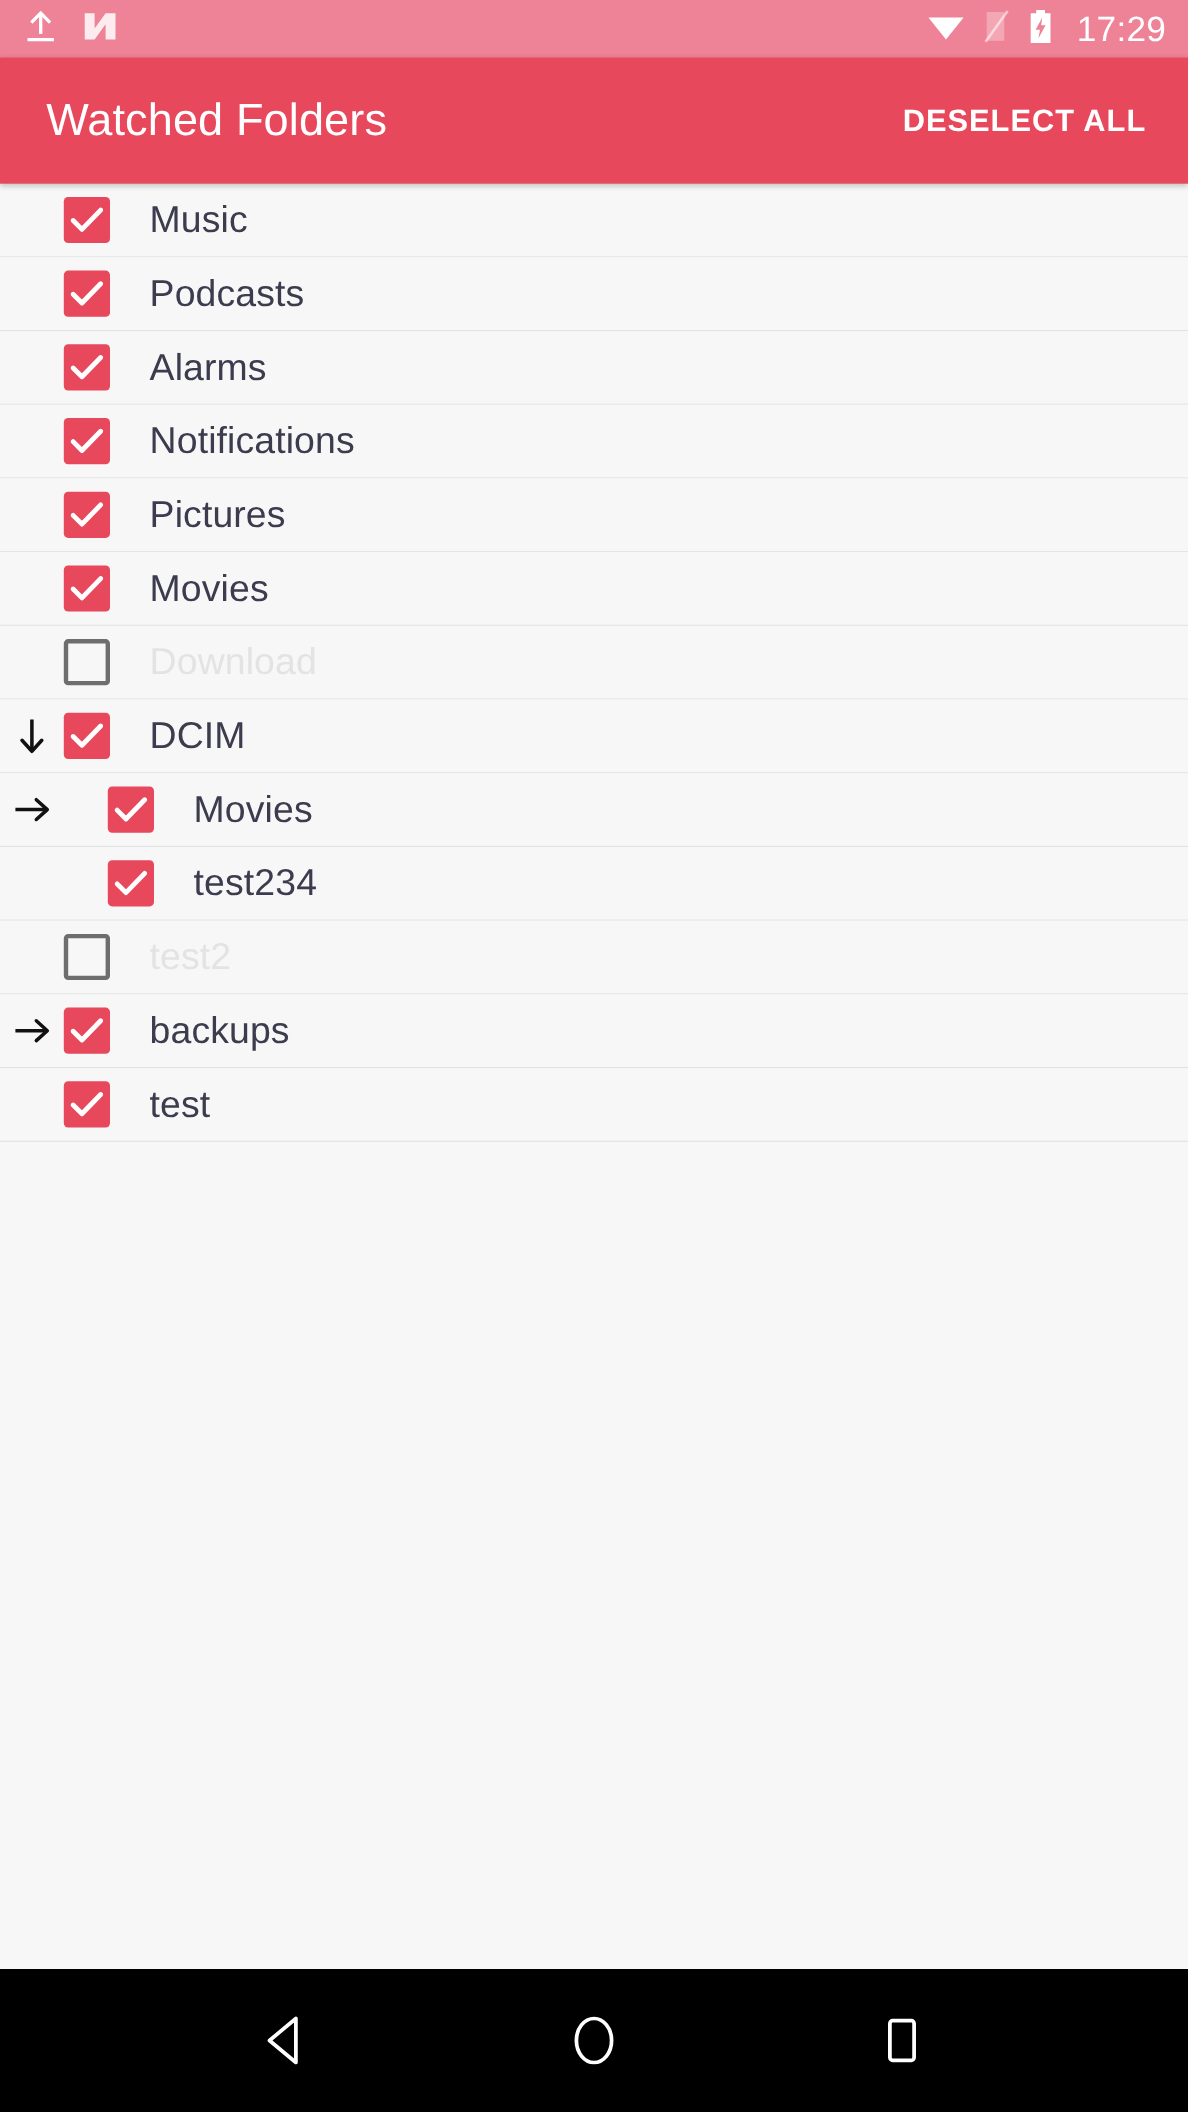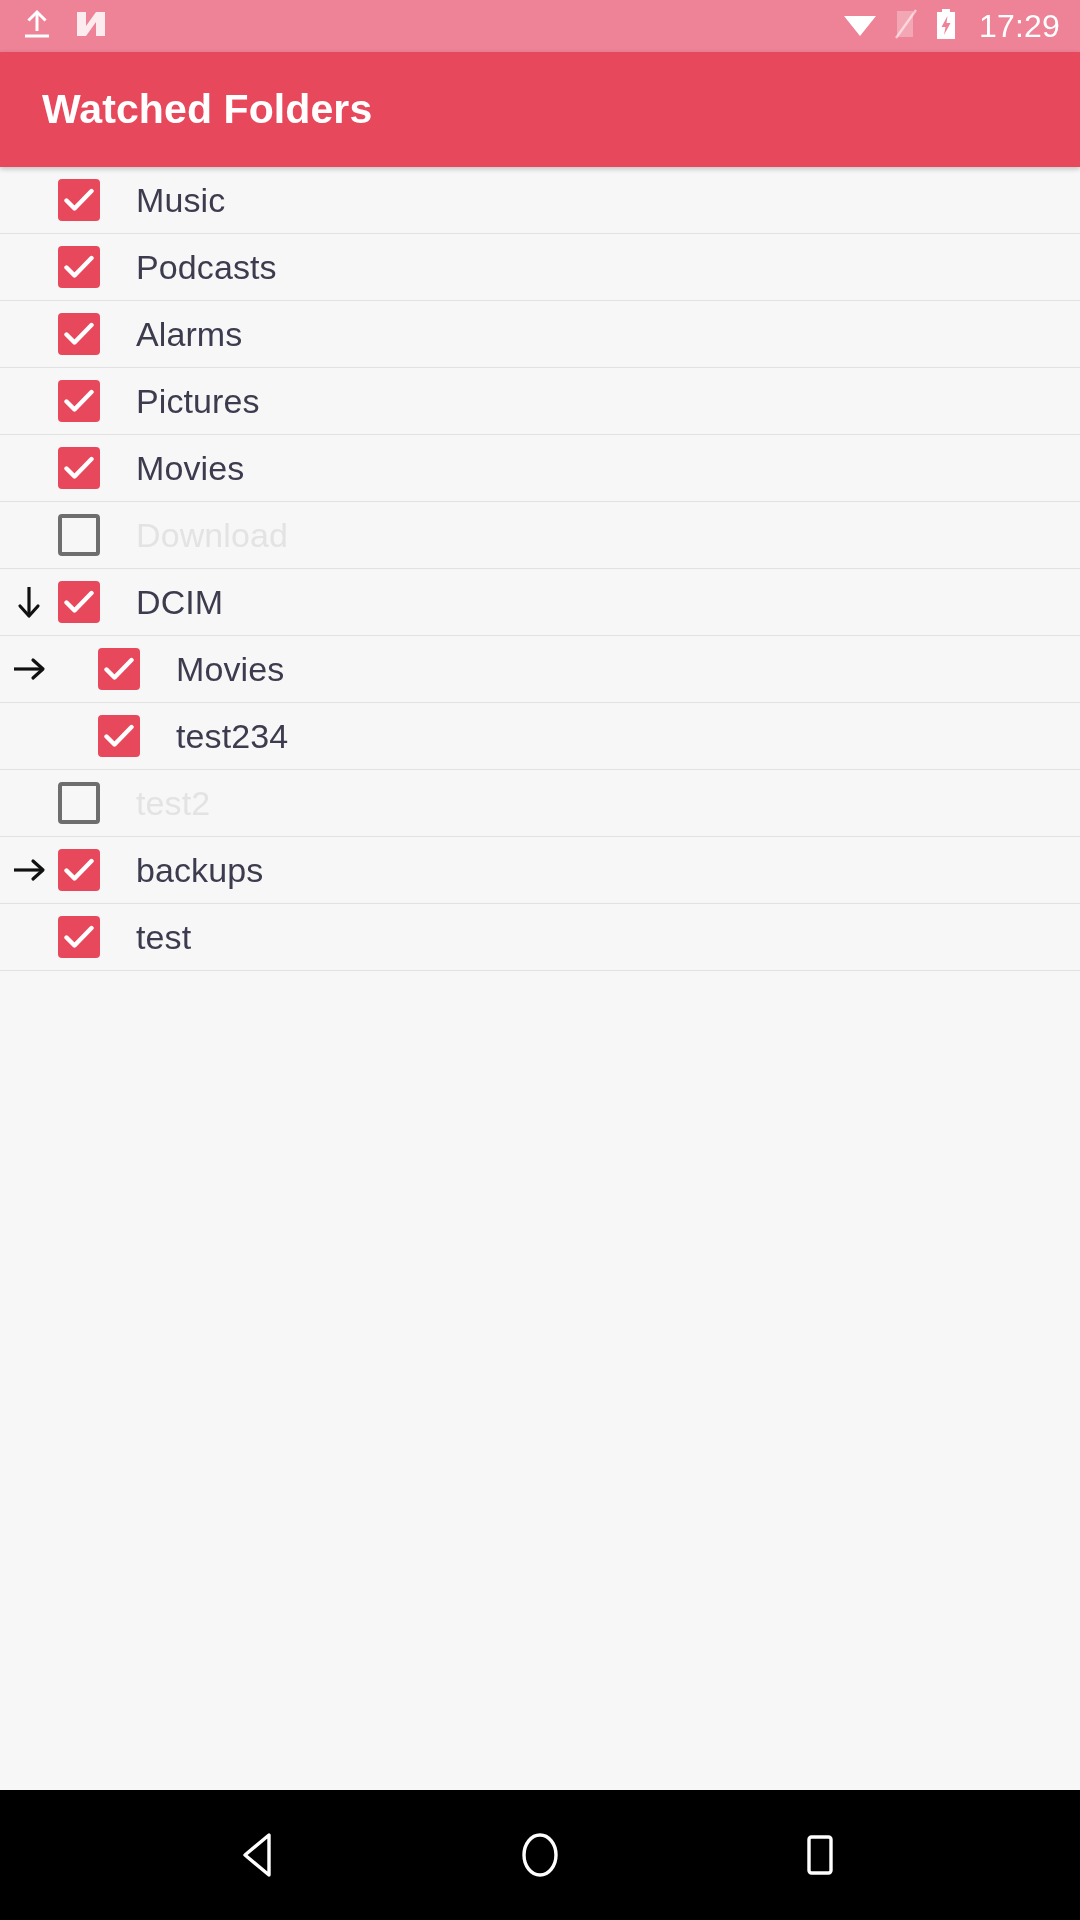--- a/index.html
+++ b/index.html
@@ -30,21 +30,21 @@
   
   #app-bar {
     flex:0 0 115px; height:115px;
     background:#e8485b;
     display:flex; align-items:center;
     padding:0 30px 0 42px;
     box-shadow:0 2px 5px rgba(0,0,0,0.22);
     position:relative; z-index:5;
   }
   #app-bar-title {
-    color:#ffffff; font-size:41px; font-weight:700;
+    color:#ffffff; font-size:41px; font-weight:400;
     letter-spacing:0.1px; line-height:1;
   }
   #deselect-all-button {
     margin-left:auto;
     color:#ffffff; font-size:28px; font-weight:700;
     letter-spacing:0.9px; line-height:1;
     padding:14px 8px; cursor:pointer; white-space:nowrap;
   }
 
   
@@ -144,20 +144,21 @@
           <path d="M7 1 L15 1 L15 4 L20 4 L20 31 L2 31 L2 4 L7 4 Z" fill="#ffffff"></path>
           <path d="M12.5 8 L6.5 19 L10.5 19 L9 27 L15.5 15 L11.5 15 Z" fill="#ee8296"></path>
         </svg>
       </span>
       <span id="status-time">17:29</span>
     </div>
   </div>
 
   <div id="app-bar">
     <span id="app-bar-title">Watched Folders</span>
+    <span id="deselect-all-button">DESELECT ALL</span>
   </div>
 
   <div id="folder-list">
       <div class="folder-row indent-0">
         <div class="row-arrow-slot"></div>
         <div class="checkbox checked">
           <svg class="check-mark" width="30" height="24" viewBox="0 0 30 24">
             <path d="M2.5 12.5 L10.5 20.5 L27.5 3" fill="none" stroke="#ffffff" stroke-width="4.4" stroke-linecap="round" stroke-linejoin="round"></path>
           </svg>
         </div>
@@ -173,20 +174,29 @@
         <span class="row-label">Podcasts</span>
       </div>
       <div class="folder-row indent-0">
         <div class="row-arrow-slot"></div>
         <div class="checkbox checked">
           <svg class="check-mark" width="30" height="24" viewBox="0 0 30 24">
             <path d="M2.5 12.5 L10.5 20.5 L27.5 3" fill="none" stroke="#ffffff" stroke-width="4.4" stroke-linecap="round" stroke-linejoin="round"></path>
           </svg>
         </div>
         <span class="row-label">Alarms</span>
+      </div>
+      <div class="folder-row indent-0">
+        <div class="row-arrow-slot"></div>
+        <div class="checkbox checked">
+          <svg class="check-mark" width="30" height="24" viewBox="0 0 30 24">
+            <path d="M2.5 12.5 L10.5 20.5 L27.5 3" fill="none" stroke="#ffffff" stroke-width="4.4" stroke-linecap="round" stroke-linejoin="round"></path>
+          </svg>
+        </div>
+        <span class="row-label">Notifications</span>
       </div>
       <div class="folder-row indent-0">
         <div class="row-arrow-slot"></div>
         <div class="checkbox checked">
           <svg class="check-mark" width="30" height="24" viewBox="0 0 30 24">
             <path d="M2.5 12.5 L10.5 20.5 L27.5 3" fill="none" stroke="#ffffff" stroke-width="4.4" stroke-linecap="round" stroke-linejoin="round"></path>
           </svg>
         </div>
         <span class="row-label">Pictures</span>
       </div>

